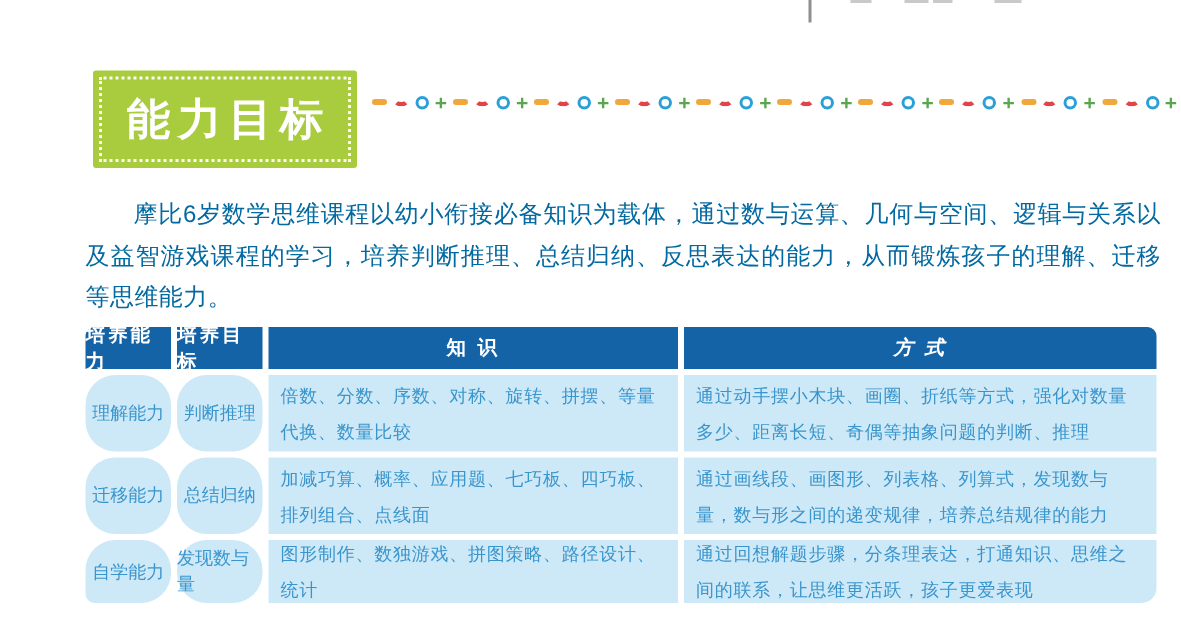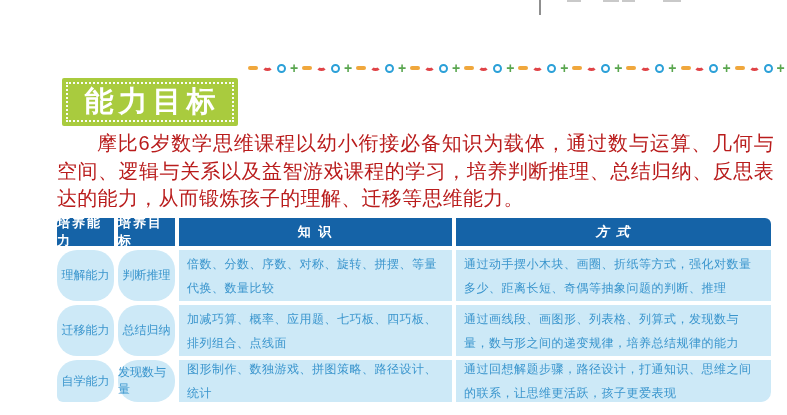--- a/index.html
+++ b/index.html
@@ -5,39 +5,39 @@
   * { margin:0; padding:0; box-sizing:border-box; }
   html,body { width:787px; height:415px; background:#fff; overflow:hidden; }
   body { font-family:"Liberation Sans","DejaVu Sans",sans-serif; position:relative; }
 
   
   .top-vline { position:absolute; left:539px; top:0; width:2px; height:15px; background:#8f8f8f; }
   .top-mark { position:absolute; top:0; height:2px; background:#c9c9c9; }
   .m1{left:567px;width:14px;} .m2{left:603px;width:16px;} .m3{left:622px;width:13px;} .m4{left:663px;width:18px;}
 
   
-  .badge { position:absolute; left:62px; top:47px; width:176px; height:48px;
+  .badge { position:absolute; left:62px; top:47px; width:176px; height:65px;
            background:var(--badge-green,#a9cb3e); border-radius:2px;
-           display:flex; align-items:center; justify-content:center;margin-top:31px; }
+           display:flex; align-items:center; justify-content:center; }
   .badge-dots { position:absolute; inset:4px; border:2px dotted rgba(255,255,255,.95); pointer-events:none; }
   .badge-text { color:#fff; font-size:29px; font-weight:bold; letter-spacing:5px; text-indent:5px; }
 
   
   .separator { position:absolute; left:248px; top:61px; width:537px; height:14px;
                display:flex; align-items:center; justify-content:space-between; }
   .sym { display:inline-block; }
   .sym-dash { width:10px; height:4px; border-radius:2px; background:currentColor; }
   .sym-tilde { width:11px; height:9px; border:3px solid transparent;
                border-bottom-color:currentColor; border-radius:50%; margin-top:-4px; }
   .sym-ring { width:9px; height:9px; border:2.5px solid currentColor; border-radius:50%; }
   .sym-plus { font-size:14px; font-weight:bold; line-height:10px; }
 
   
   .intro { position:absolute; left:57px; top:130px; width:717px;
-           font-size:20px; line-height:27.5px; color:#b91c1c;
+           font-size:16px; line-height:27.5px; color:#0369a1;
            text-indent:2em; letter-spacing:.3px; text-align:justify; }
 
   
   .tbl { position:absolute; left:57px; top:218px; width:714px;
          display:grid; grid-template-columns:57px 57px 273px 1fr;
          grid-template-rows:28px 51px 51px 42px; gap:4px; }
   .hcell { background:var(--header-blue,#1563a7); color:#fff; font-size:13px; font-weight:bold;
            letter-spacing:2px; display:flex; align-items:center; justify-content:center; }
   .h-tl { border-top-left-radius:6px; }
   .h-tr { border-top-right-radius:6px;font-style:italic; }
@@ -118,14 +118,14 @@
   <div class="cell c-text">通过动手摆小木块、画圈、折纸等方式，强化对数量多少、距离长短、奇偶等抽象问题的判断、推理</div>
 
   <div class="cell c-center">迁移能力</div>
   <div class="cell c-center">总结归纳</div>
   <div class="cell c-text">加减巧算、概率、应用题、七巧板、四巧板、排列组合、点线面</div>
   <div class="cell c-text">通过画线段、画图形、列表格、列算式，发现数与量，数与形之间的递变规律，培养总结规律的能力</div>
 
   <div class="cell c-center b-bl r3">自学能力</div>
   <div class="cell c-center r3">发现数与量</div>
   <div class="cell c-text r3">图形制作、数独游戏、拼图策略、路径设计、统计</div>
-  <div class="cell c-text b-br r3">通过回想解题步骤，路径设计，打通知识、思维之间的联系，让思维更活跃，孩子更爱表现</div>
+  <div class="cell c-text b-br r3">通过回想解题步骤，分条理表达，打通知识、思维之间的联系，让思维更活跃，孩子更爱表现</div>
 </div>
 
 </body></html>

